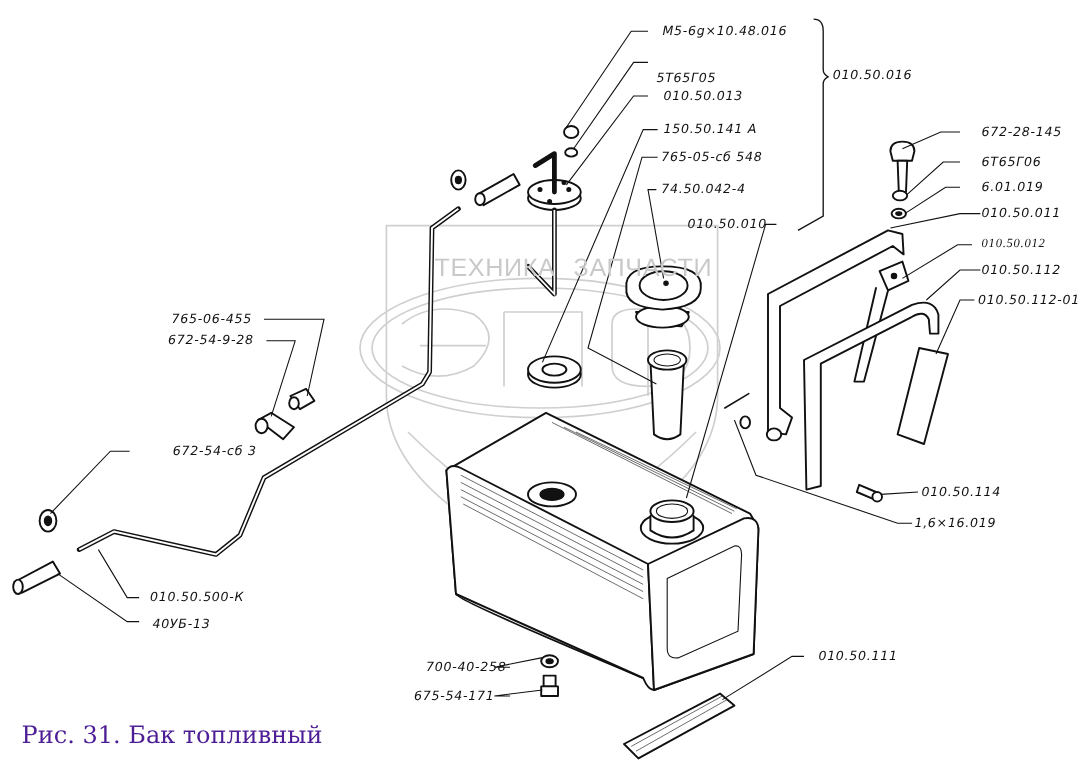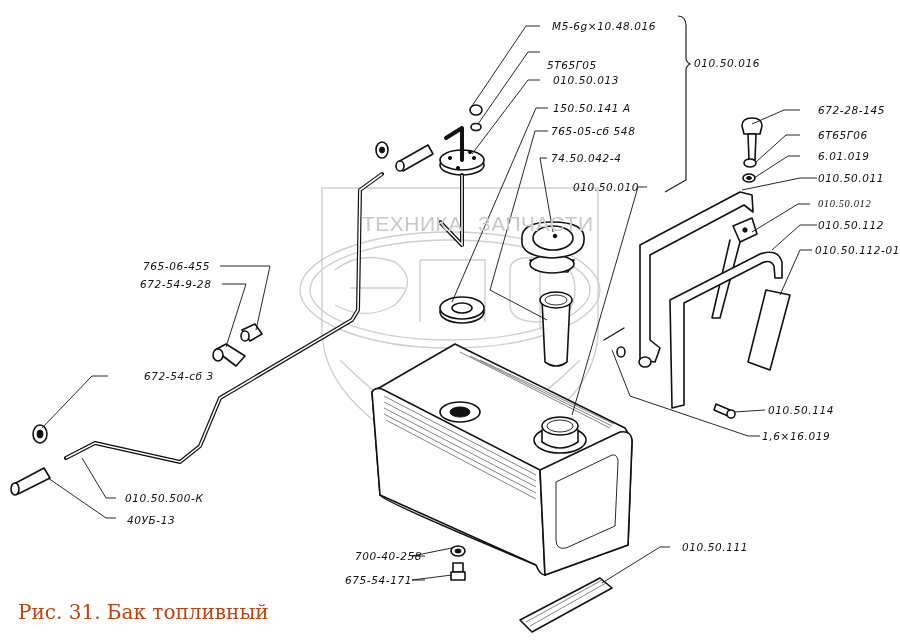--- a/index.html
+++ b/index.html
@@ -2,21 +2,21 @@
 <html><head>
 <meta charset="utf-8">
 <style>
   html, body { margin: 0; padding: 0; background: #ffffff; }
   body { width: 900px; height: 643px; position: relative; overflow: hidden;
          font-family: "DejaVu Sans", sans-serif; }
   #diagram { position: absolute; left: 0; top: 0; width: 900px; height: 643px; }
   .lbl { position: absolute; font-family: "DejaVu Sans", sans-serif; font-style: italic;
          font-size: 10.5px; color: #111; letter-spacing: 0.6px; white-space: nowrap; line-height: 12px; }
   .caption { position: absolute; left: 18px; top: 600px; font-family: "DejaVu Serif", serif;
-             font-size: 20px; color: #c2410c; white-space: nowrap; }
+             font-size: 20px; color: #4c1d95; white-space: nowrap; }
   .wm { position: absolute; font-family: "Liberation Sans Narrow", "Liberation Sans", sans-serif;
         font-size: 21px; color: #c9c9c9; letter-spacing: 0.5px; white-space: nowrap; }
   svg .part { fill: #ffffff; stroke: #111; stroke-width: 1.6; stroke-linejoin: round; stroke-linecap: round; }
   svg .thin { fill: none; stroke: #111; stroke-width: 0.9; }
   svg .lead { fill: none; stroke: #111; stroke-width: 0.9; }
   svg .hatch { fill: none; stroke: #333; stroke-width: 0.6; }
   svg .wmline { fill: none; stroke: #cfcfcf; stroke-width: 1.4; }
   svg .dark { fill: #111; stroke: #111; }
 </style>
 </head>

